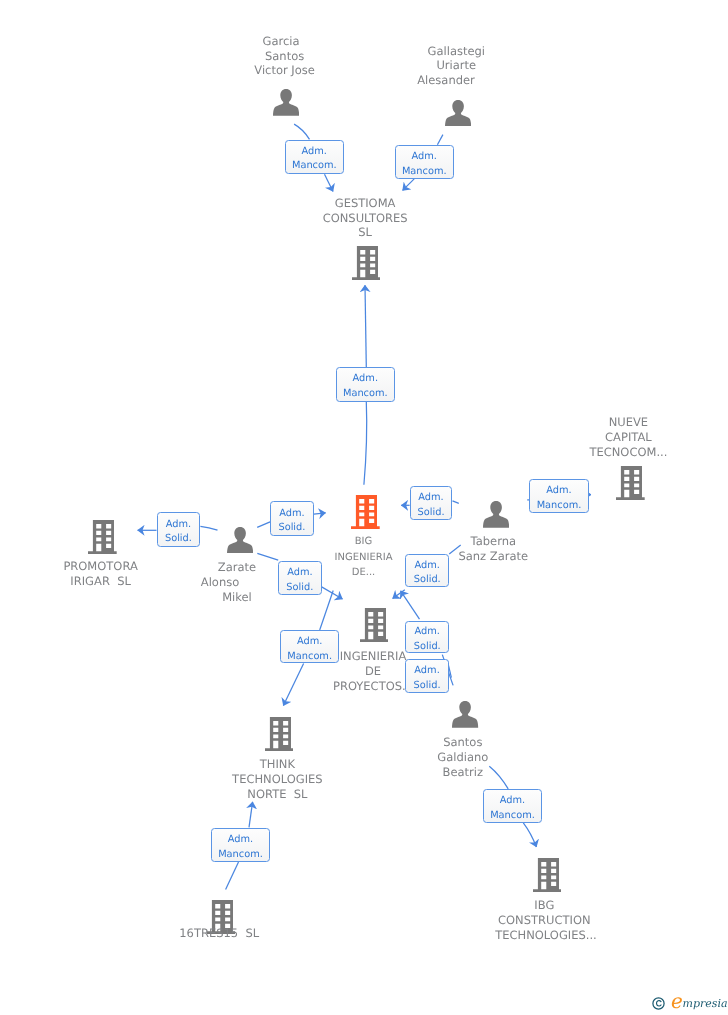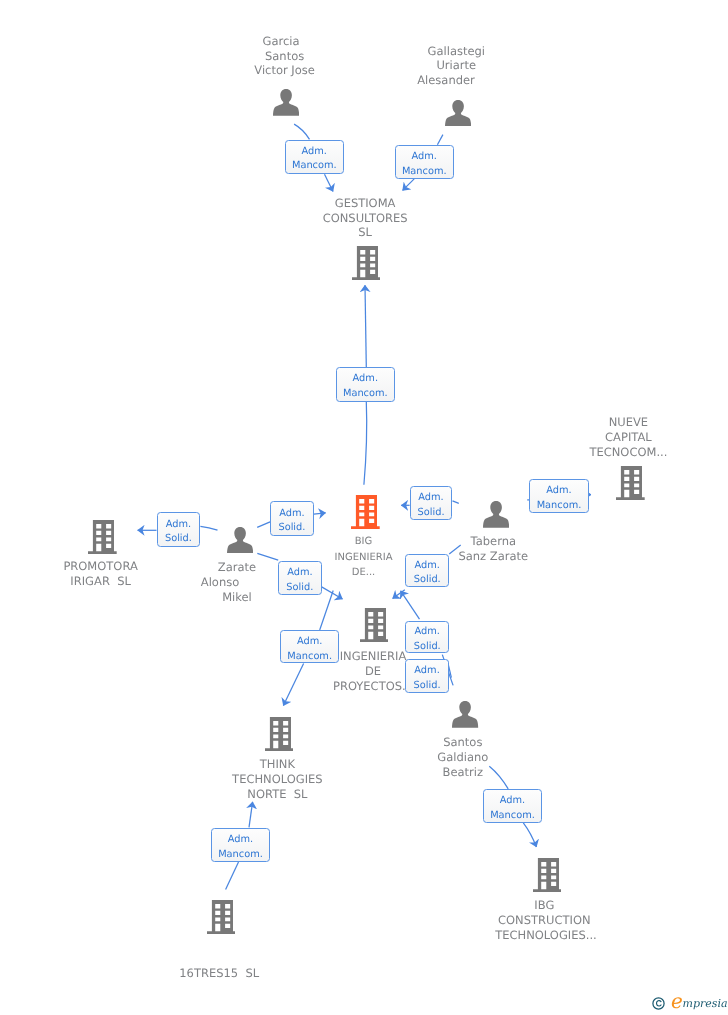--- a/index.html
+++ b/index.html
@@ -170,21 +170,21 @@
     <div class="nlabel" style="left:312.8px;top:735.2px;width:300px">Santos</div>
     <div class="nlabel" style="left:312.8px;top:750.1px;width:300px">Galdiano</div>
     <div class="nlabel" style="left:312.8px;top:765.0px;width:300px">Beatriz</div>
   </div>
   <div class="node">
     <span class="ic" style="left:206.75px;top:899.8px">
       <svg viewBox="0 0 28.7 34.0" width="28.7" height="34.0">
           <path d="M4.9 0 H26.0 V31.22 H4.9 Z M0 31.22 H28.7 V33.94 H0 Z M8.2 4.02 H13.3 V8.47 H8.2 Z M8.2 10.7 H13.3 V14.9 H8.2 Z M8.2 17.47 H13.3 V21.33 H8.2 Z M8.2 23.8 H13.3 V31.22 H8.2 Z M18.1 4.02 H23.2 V8.47 H18.1 Z M18.1 10.7 H23.2 V14.9 H18.1 Z M18.1 17.47 H23.2 V21.33 H18.1 Z M18.1 23.8 H23.2 V28.0 H18.1 Z" fill="#787878" fill-rule="evenodd"></path>
         </svg>
     </span>
-    <div class="nlabel" style="left:69.2px;top:966px;width:300px">16TRES15  SL</div>
+    <div class="nlabel" style="left:69.2px;top:926px;width:300px">16TRES15  SL</div>
   </div>
   <div class="node">
     <span class="ic" style="left:532.55px;top:857.8px">
       <svg viewBox="0 0 28.7 34.0" width="28.7" height="34.0">
           <path d="M4.9 0 H26.0 V31.22 H4.9 Z M0 31.22 H28.7 V33.94 H0 Z M8.2 4.02 H13.3 V8.47 H8.2 Z M8.2 10.7 H13.3 V14.9 H8.2 Z M8.2 17.47 H13.3 V21.33 H8.2 Z M8.2 23.8 H13.3 V31.22 H8.2 Z M18.1 4.02 H23.2 V8.47 H18.1 Z M18.1 10.7 H23.2 V14.9 H18.1 Z M18.1 17.47 H23.2 V21.33 H18.1 Z M18.1 23.8 H23.2 V28.0 H18.1 Z" fill="#787878" fill-rule="evenodd"></path>
         </svg>
     </span>
     <div class="nlabel" style="left:394.3px;top:897.8px;width:300px">IBG</div>
     <div class="nlabel" style="left:394.3px;top:912.7px;width:300px">CONSTRUCTION</div>
     <div class="nlabel" style="left:396px;top:927.6px;width:300px">TECHNOLOGIES...</div>

